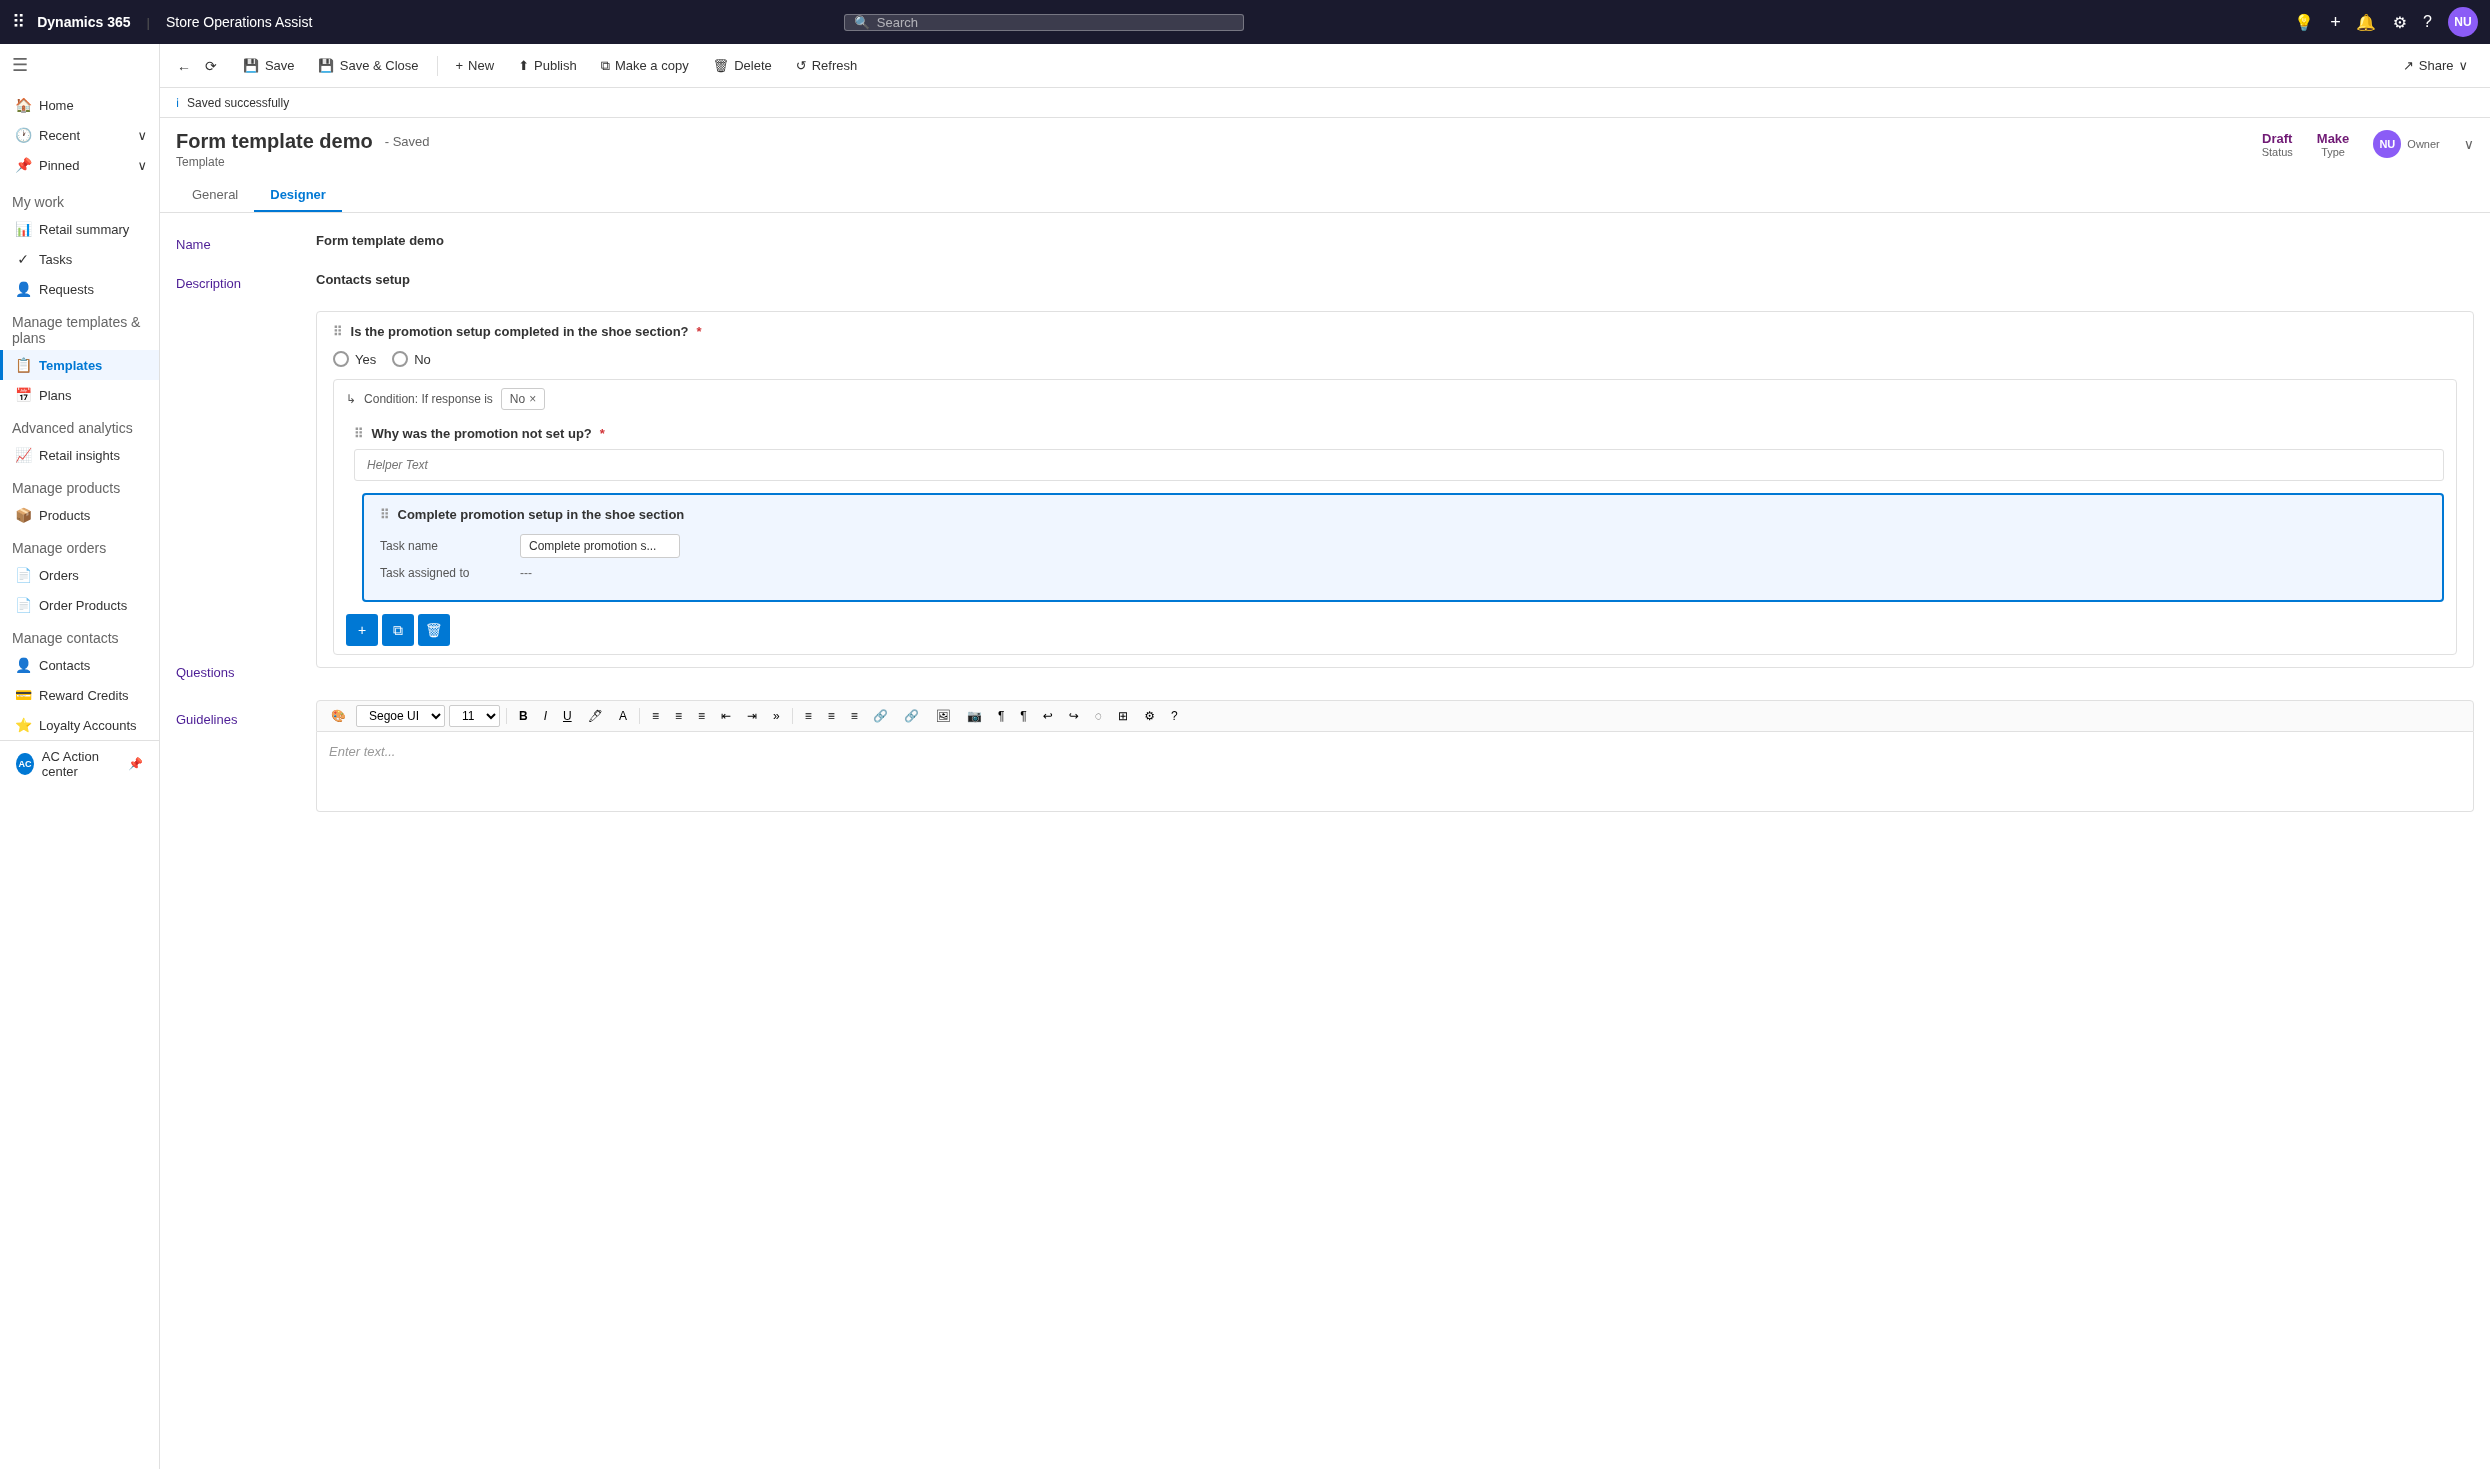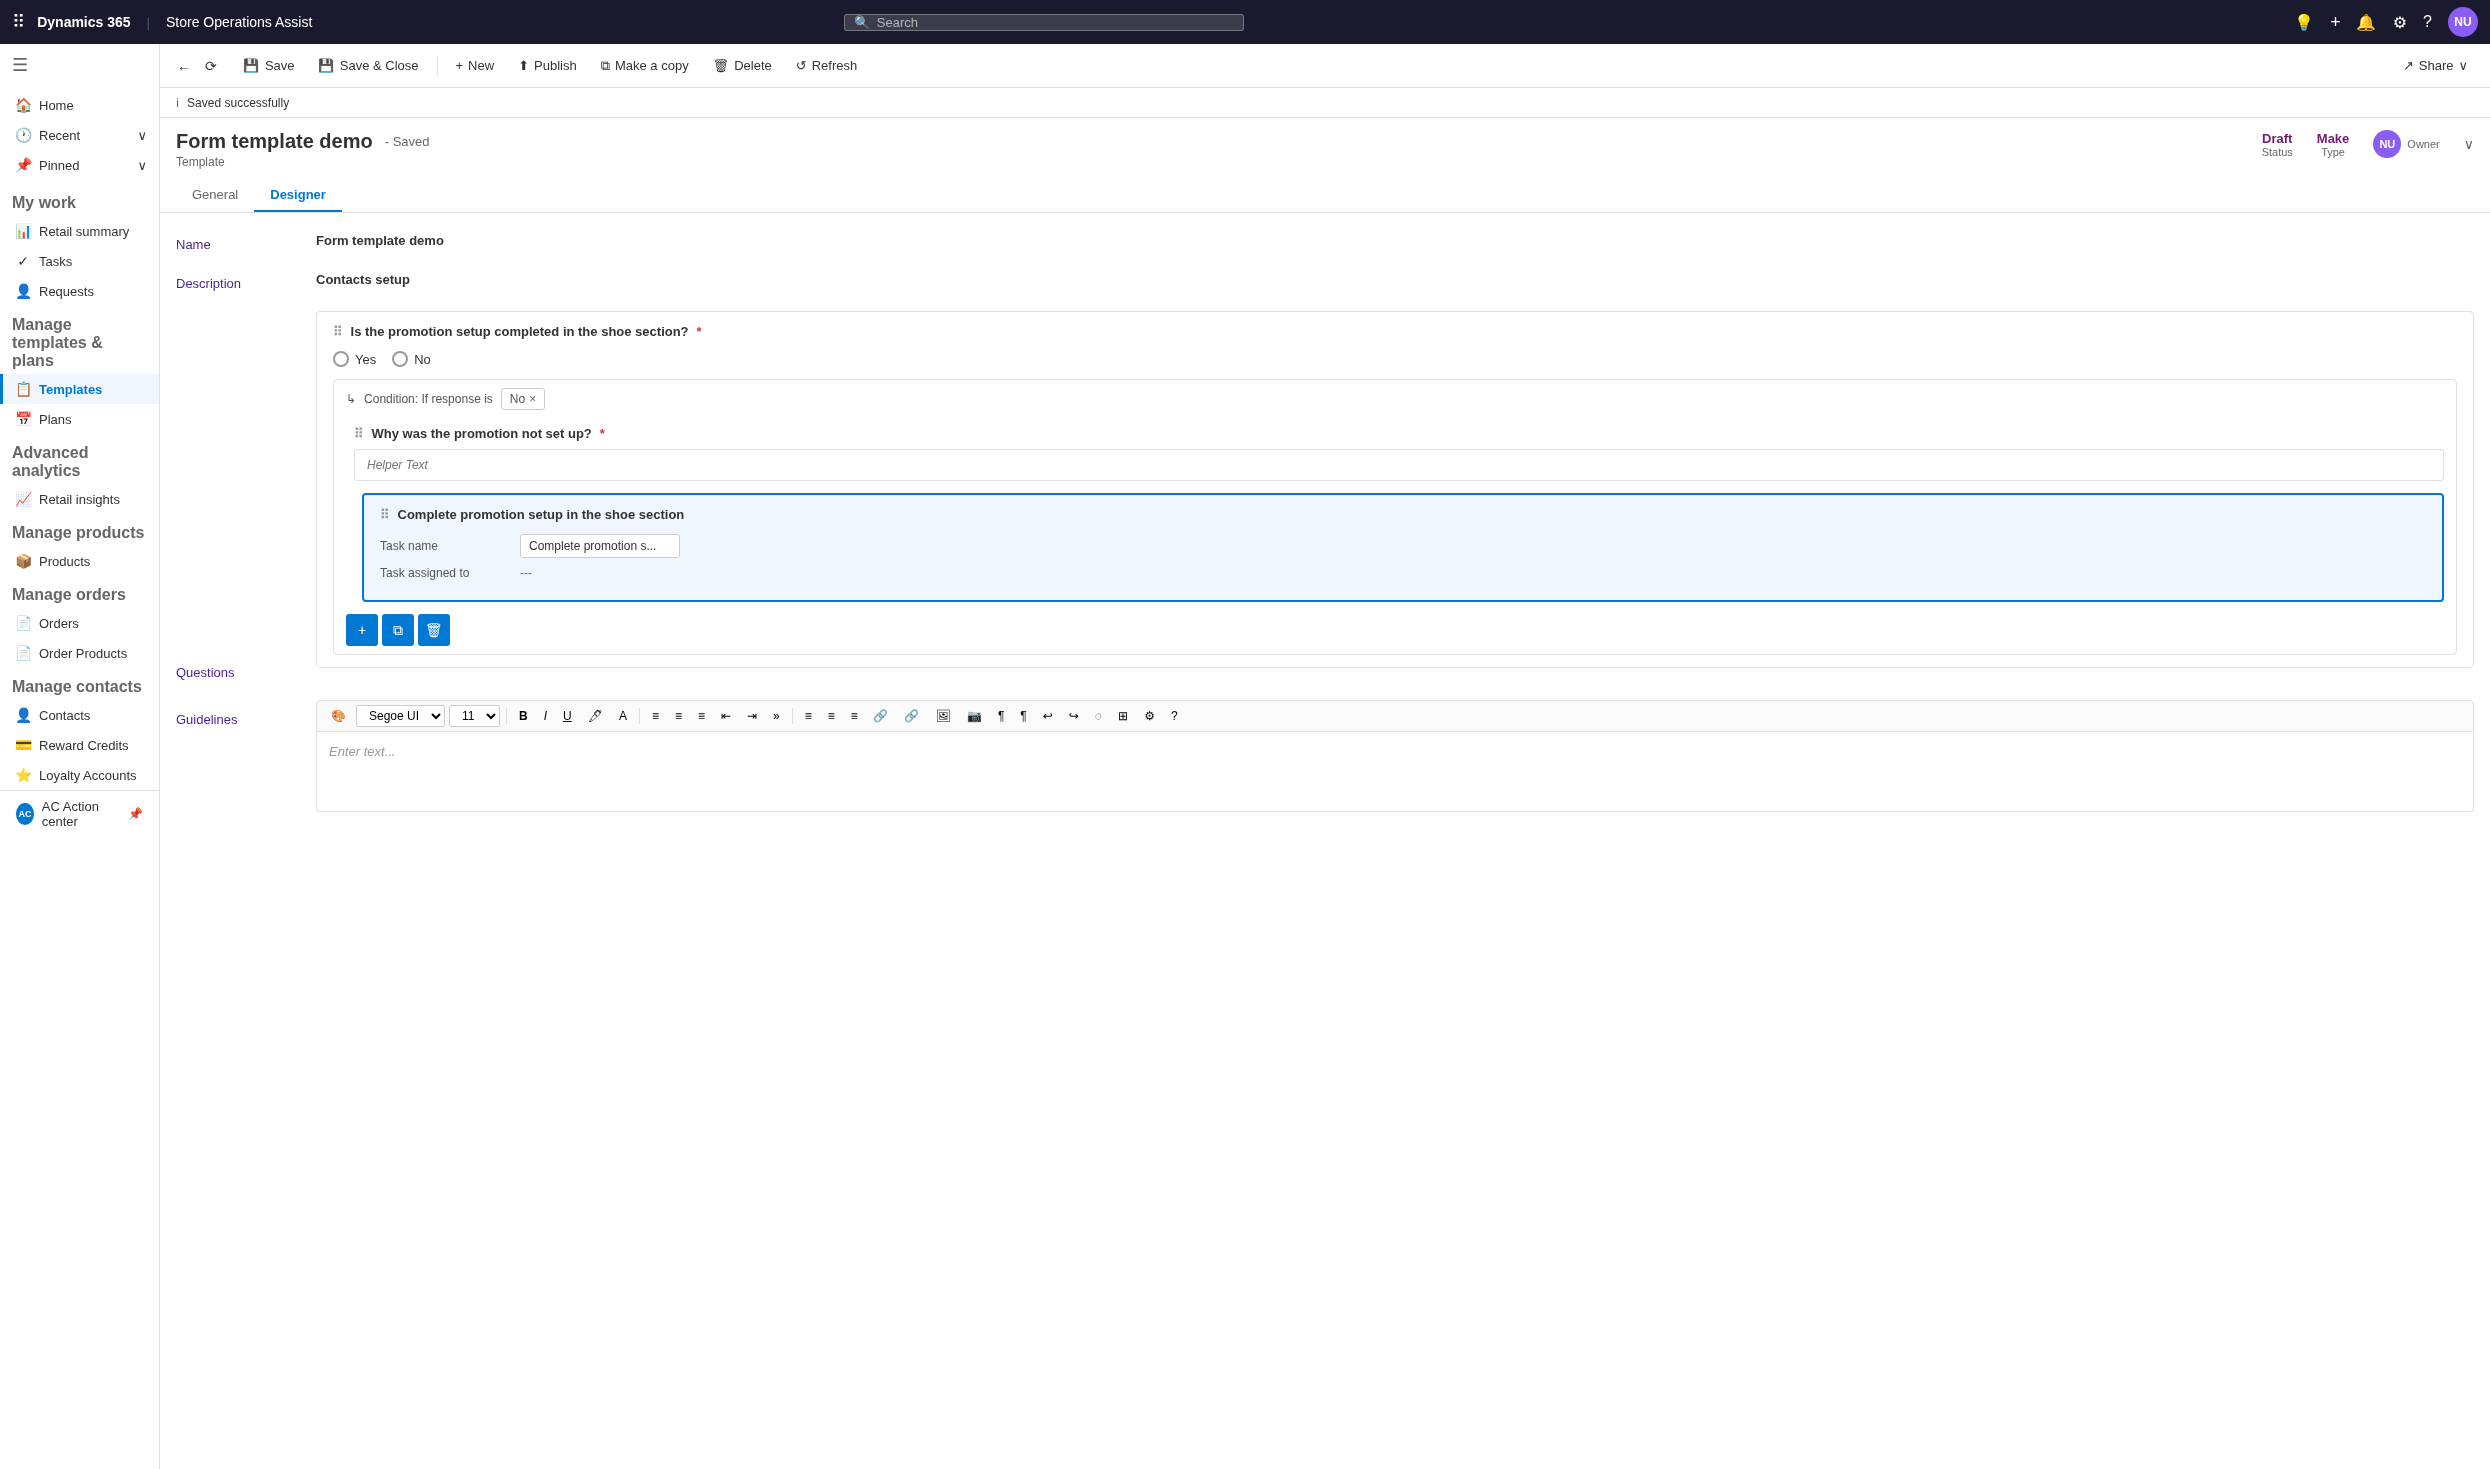--- a/index.html
+++ b/index.html
@@ -65,21 +65,21 @@
     .sidebar-item {
       display: flex; align-items: center; gap: 8px;
       padding: 7px 12px; cursor: pointer; color: #333; font-size: 13px;
       border-left: 3px solid transparent;
     }
     .sidebar-item.active { border-left-color: #0078d4; background: #f0f6ff; color: #0078d4; font-weight: 600; }
     .sidebar-item-icon { font-size: 14px; width: 16px; text-align: center; }
     .sidebar-label { font-size: 13px; }
     .sidebar-group-label {
       padding: 10px 12px 4px;
-      font-size: 16px; font-weight: 700; color: #666; text-transform: none;
+      font-size: 14px; font-weight: 400; color: #666; text-transform: none;
     }
     .sidebar-item-with-arrow { justify-content: space-between; }
     .sidebar-item-with-arrow .left { display: flex; align-items: center; gap: 8px; }
 
     
     .content-area { flex: 1; overflow: hidden; display: flex; flex-direction: column; background: #f8f8f8; }
 
     
     .toolbar {
       background: #fff;

